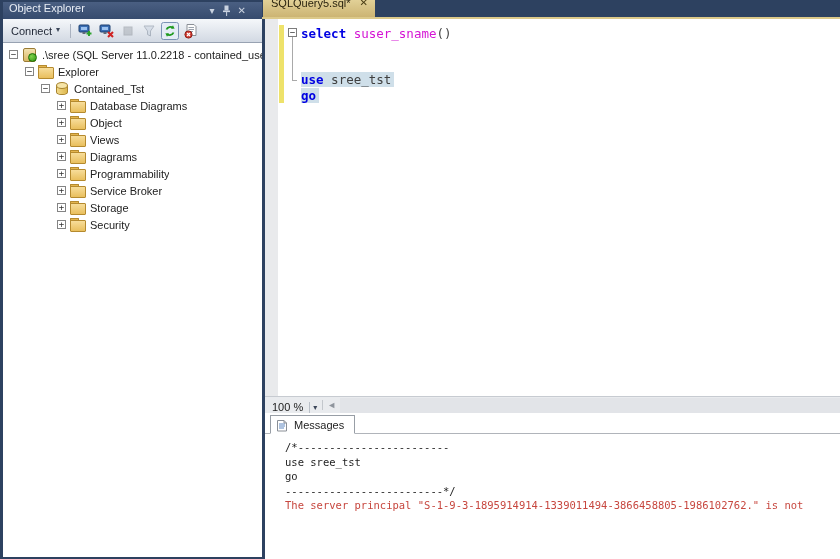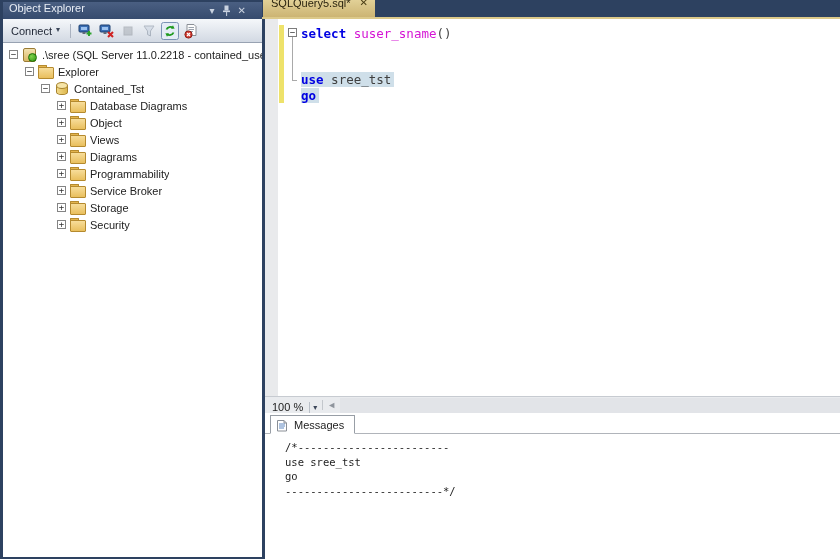--- a/index.html
+++ b/index.html
@@ -269,14 +269,15 @@
         </svg>
       </span>
       <span>Messages</span>
     </div>
   </div>
   <div id="msg-content">
       <div class="msg-line">/*------------------------</div>
       <div class="msg-line">use sree_tst</div>
       <div class="msg-line">go</div>
       <div class="msg-line">-------------------------*/</div>
+      <div class="msg-line red">The server principal "S-1-9-3-1895914914-1339011494-3866458805-1986102762." is not</div>
     </div>
 </section>
 
 </body></html>

